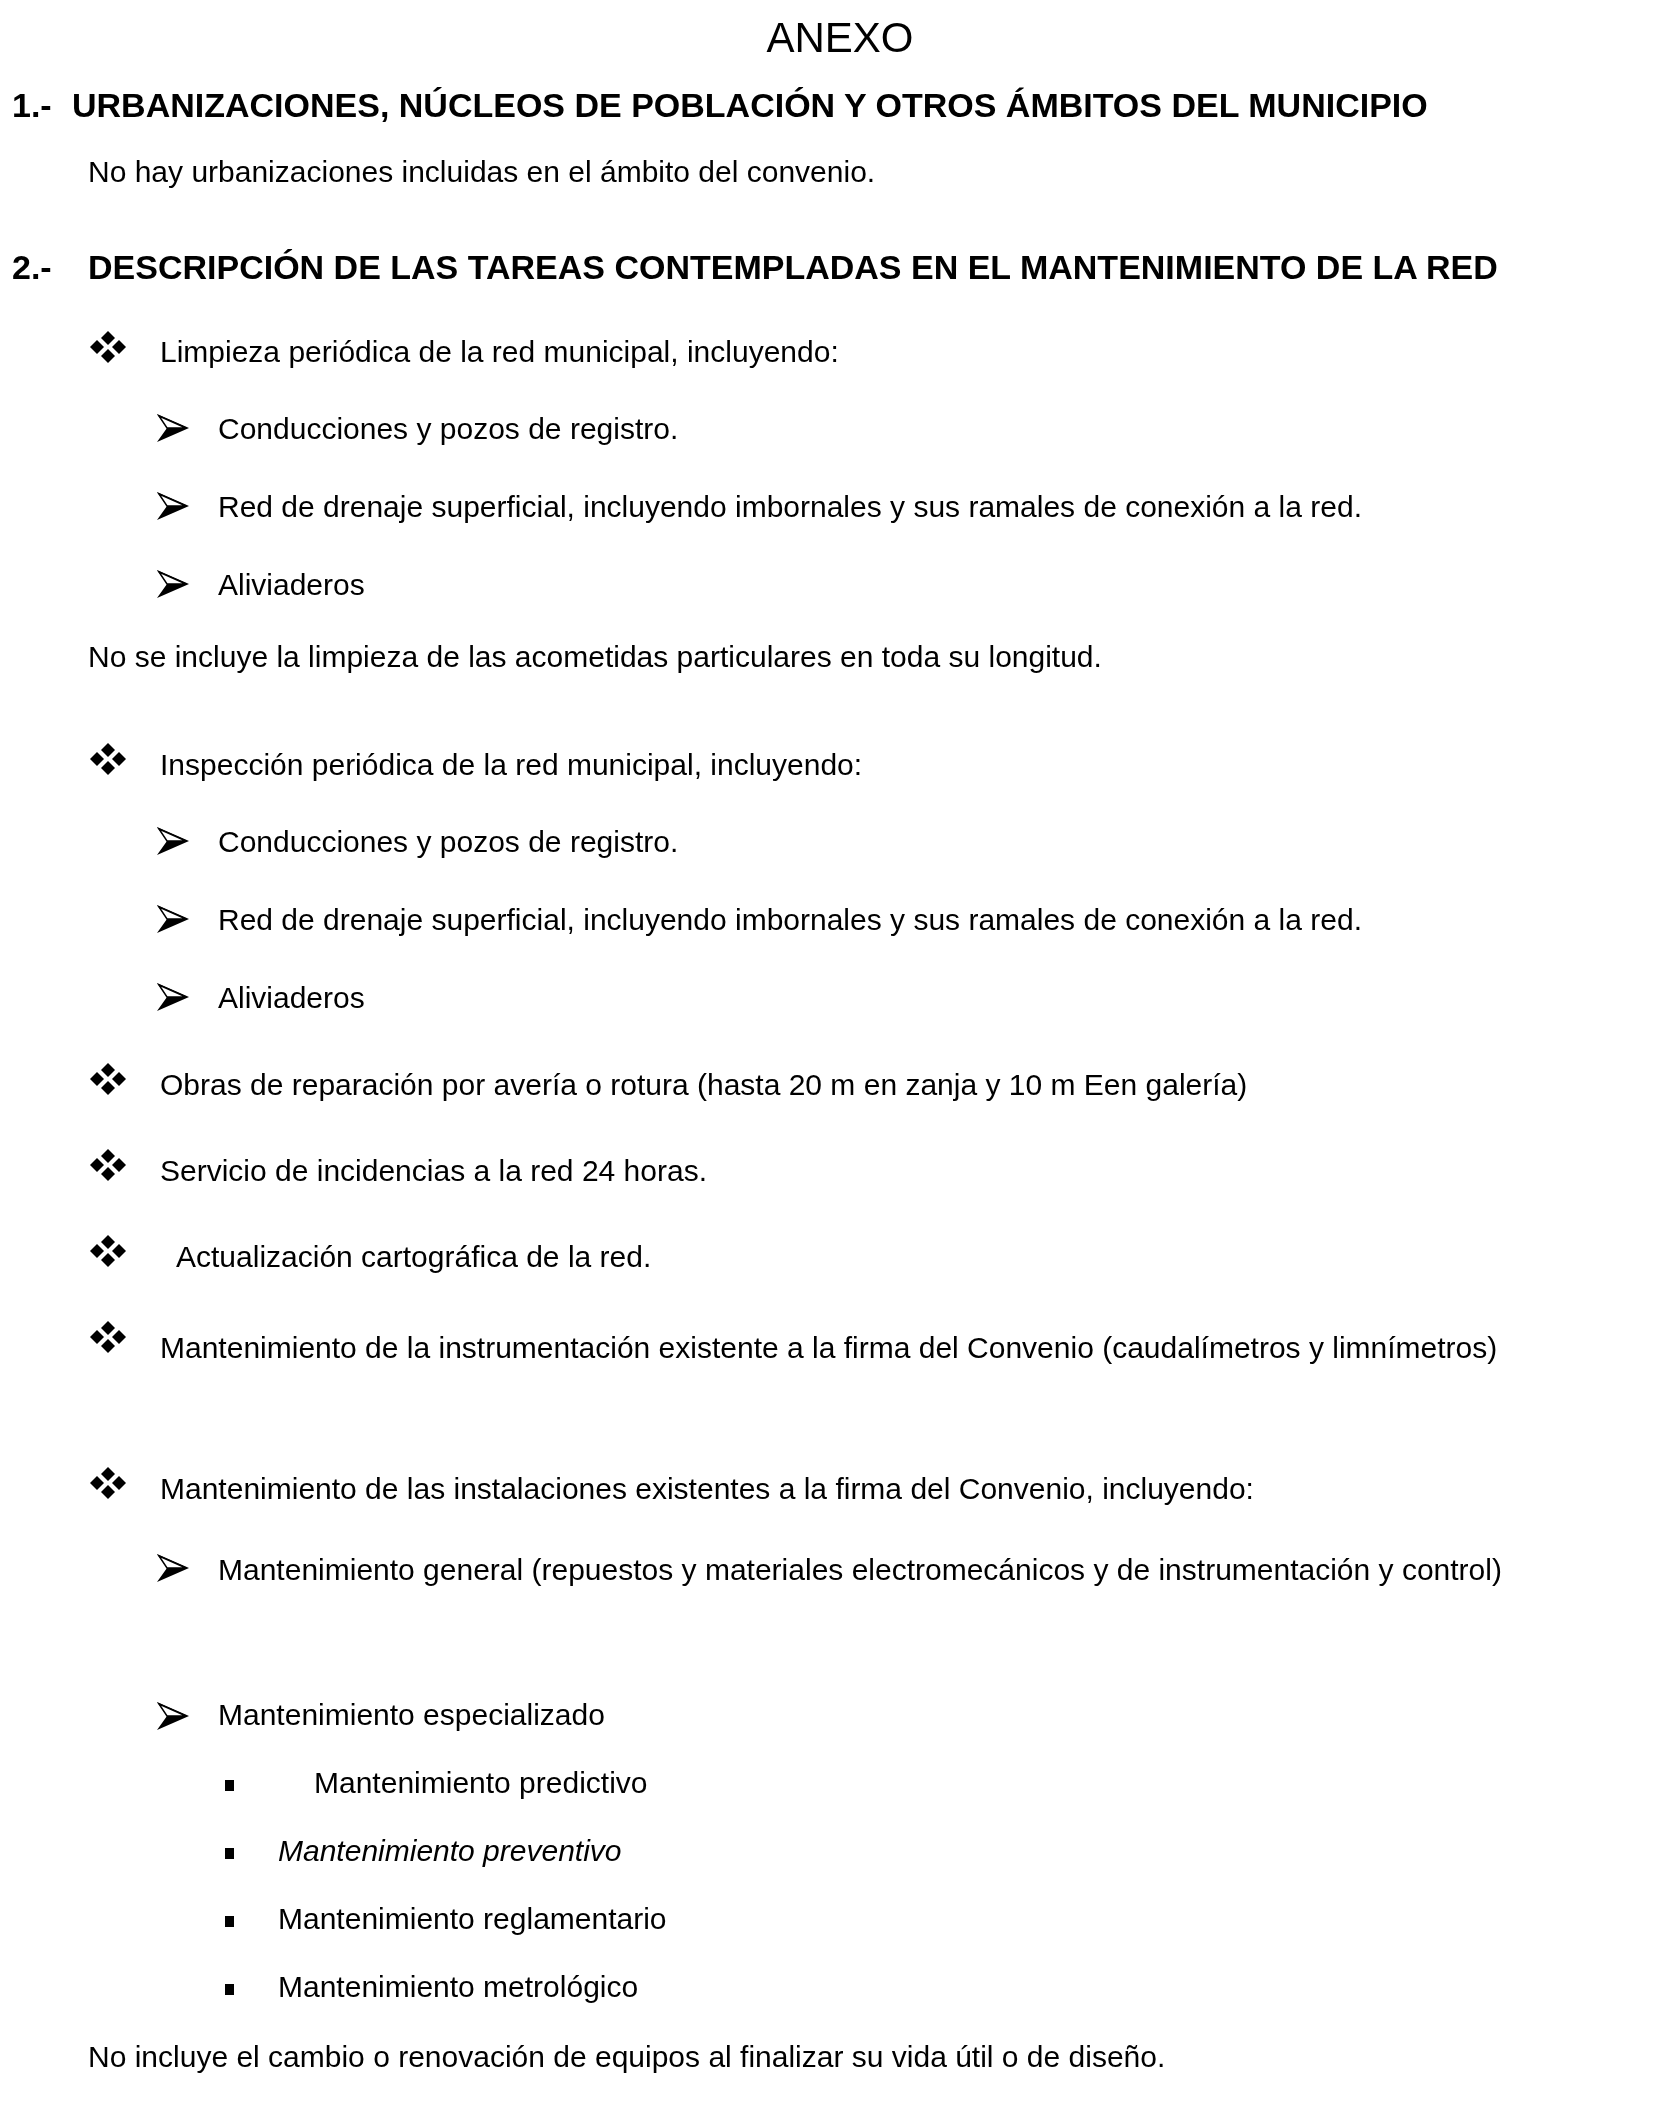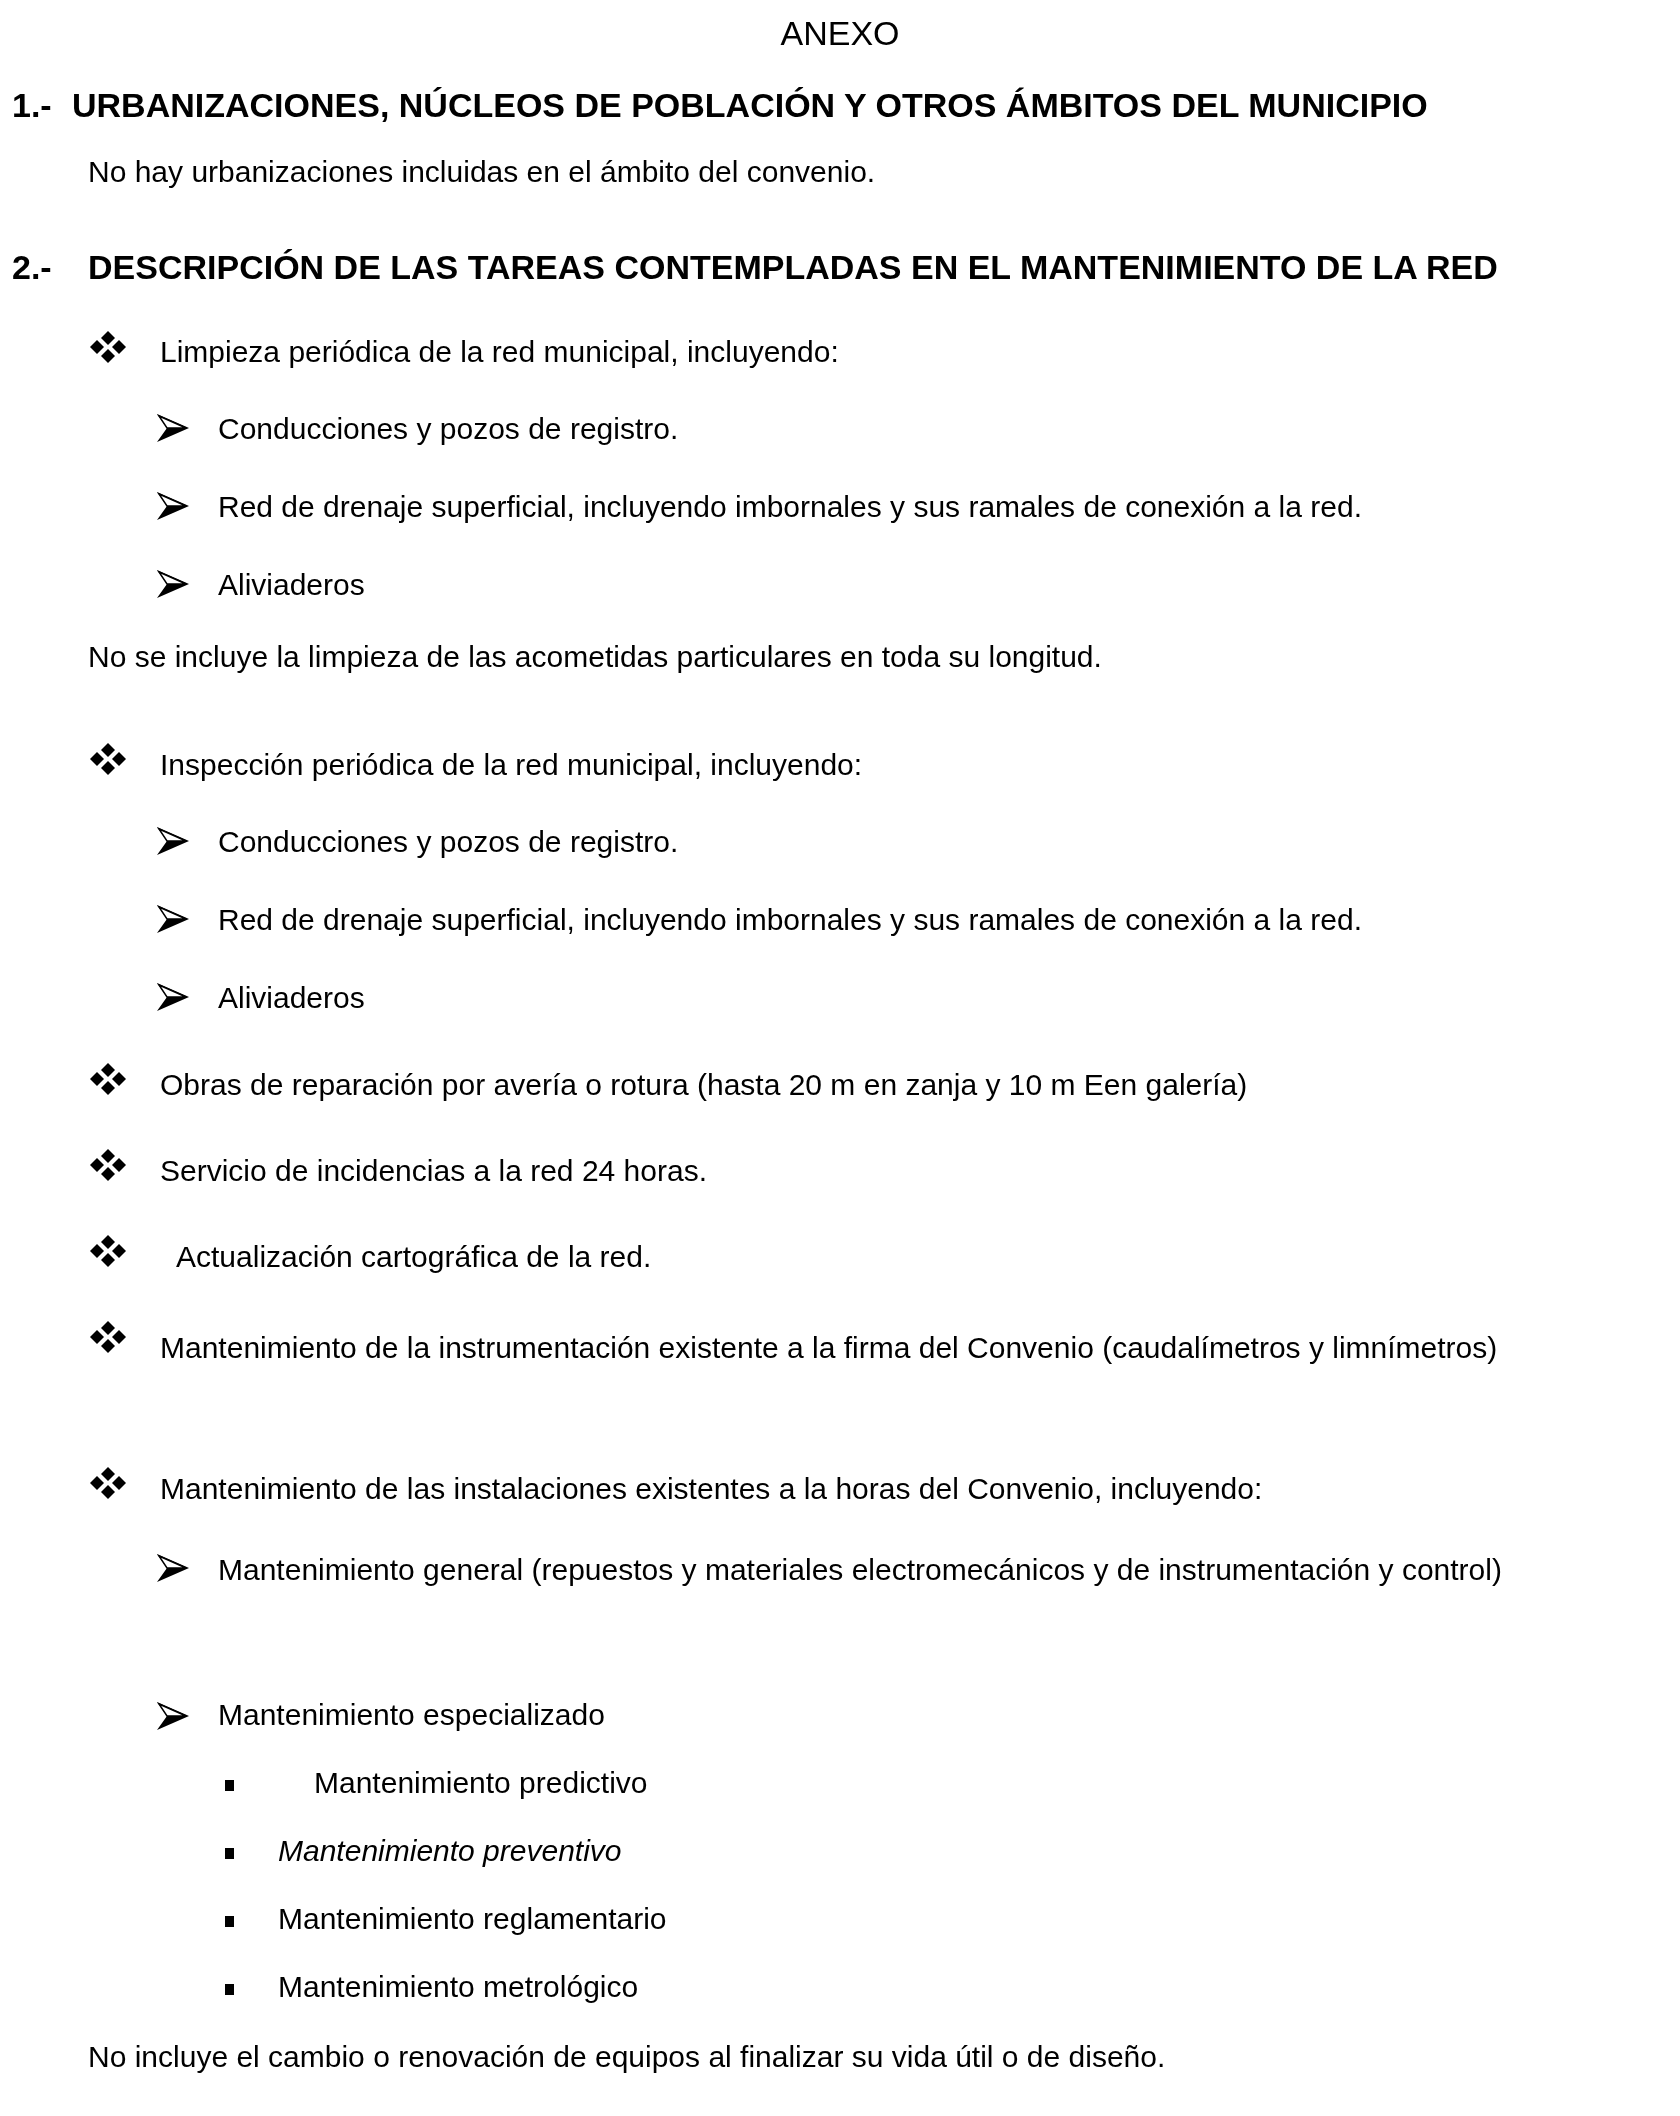--- a/index.html
+++ b/index.html
@@ -1,19 +1,19 @@
 <!DOCTYPE html>
 <html><head>
 <meta charset="utf-8">
 <style>
   html, body { margin:0; padding:0; background:#ffffff; }
   body { width:1680px; height:2116px; position:relative; overflow:hidden;
          font-family:"Liberation Sans", sans-serif; color:#000; }
   .abs { position:absolute; white-space:nowrap; }
-  .title { top:14px; left:0; width:1680px; text-align:center; font-size:34px; }
+  .title { top:14px; left:0; width:1680px; text-align:center; font-size:42px; }
   .h { font-size:34px; font-weight:bold; }
   .t { font-size:30px; }
   .diamond { position:absolute; width:40px; height:36px; }
   .arrow { position:absolute; width:36px; height:32px; }
   .sq { position:absolute; width:9px; height:11px; background:#000; }
   .wrap { white-space:normal; text-align:justify; text-align-last:left; }
 </style>
 </head>
 <body>
 
@@ -92,21 +92,21 @@
 <div class="abs t" style="top:1240px;left:176px;">Actualización cartográfica de la red.</div>
 
 <svg class="diamond" style="top:1320px;left:88px;" viewBox="0 0 40 34">
     <use href="#dia"></use>
   </svg>
 <div class="abs t wrap" style="top:1326px;left:160px;width:1498px;line-height:44px;">Mantenimiento de la instrumentación existente a la firma del Convenio (caudalímetros y limnímetros)</div>
 
 <svg class="diamond" style="top:1466px;left:88px;" viewBox="0 0 40 34">
     <use href="#dia"></use>
   </svg>
-<div class="abs t" style="top:1472px;left:160px;">Mantenimiento de las instalaciones existentes a la horas del Convenio, incluyendo:</div>
+<div class="abs t" style="top:1472px;left:160px;">Mantenimiento de las instalaciones existentes a la firma del Convenio, incluyendo:</div>
 <svg class="arrow" style="top:1552px;left:155px;" viewBox="0 0 36 32">
     <use href="#arr"></use>
   </svg>
 <div class="abs t wrap" style="top:1548px;left:218px;width:1440px;line-height:44px;">Mantenimiento general (repuestos y materiales electromecánicos y de instrumentación y control)</div>
 <svg class="arrow" style="top:1700px;left:155px;" viewBox="0 0 36 32">
     <use href="#arr"></use>
   </svg>
 <div class="abs t" style="top:1698px;left:218px;">Mantenimiento especializado</div>
 
 <div class="sq" style="top:1780px;left:225px;"></div>

